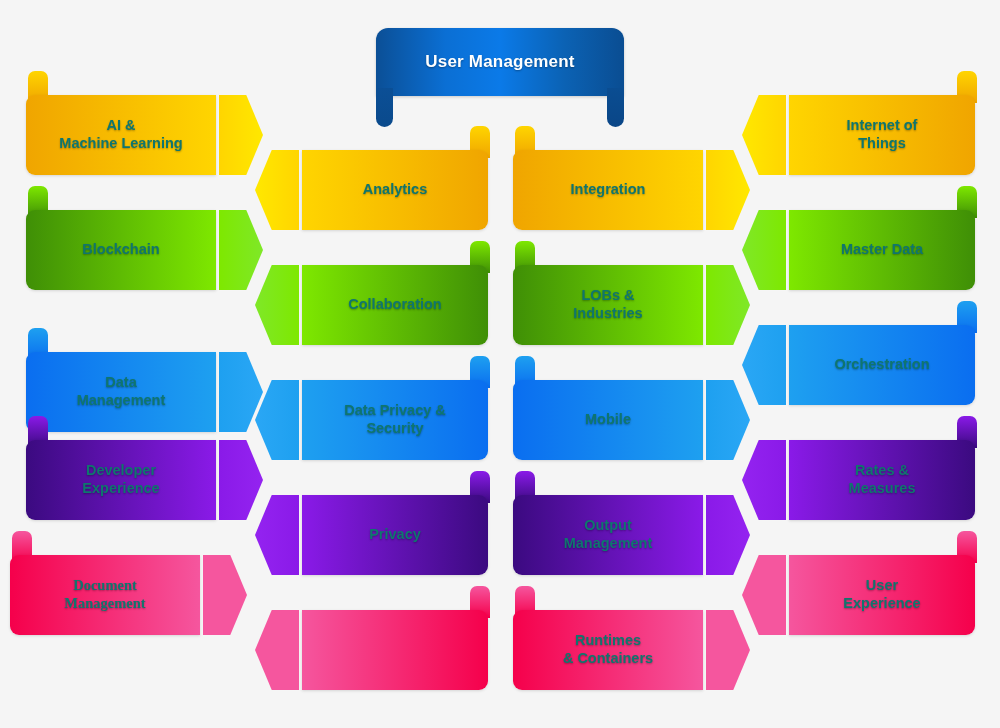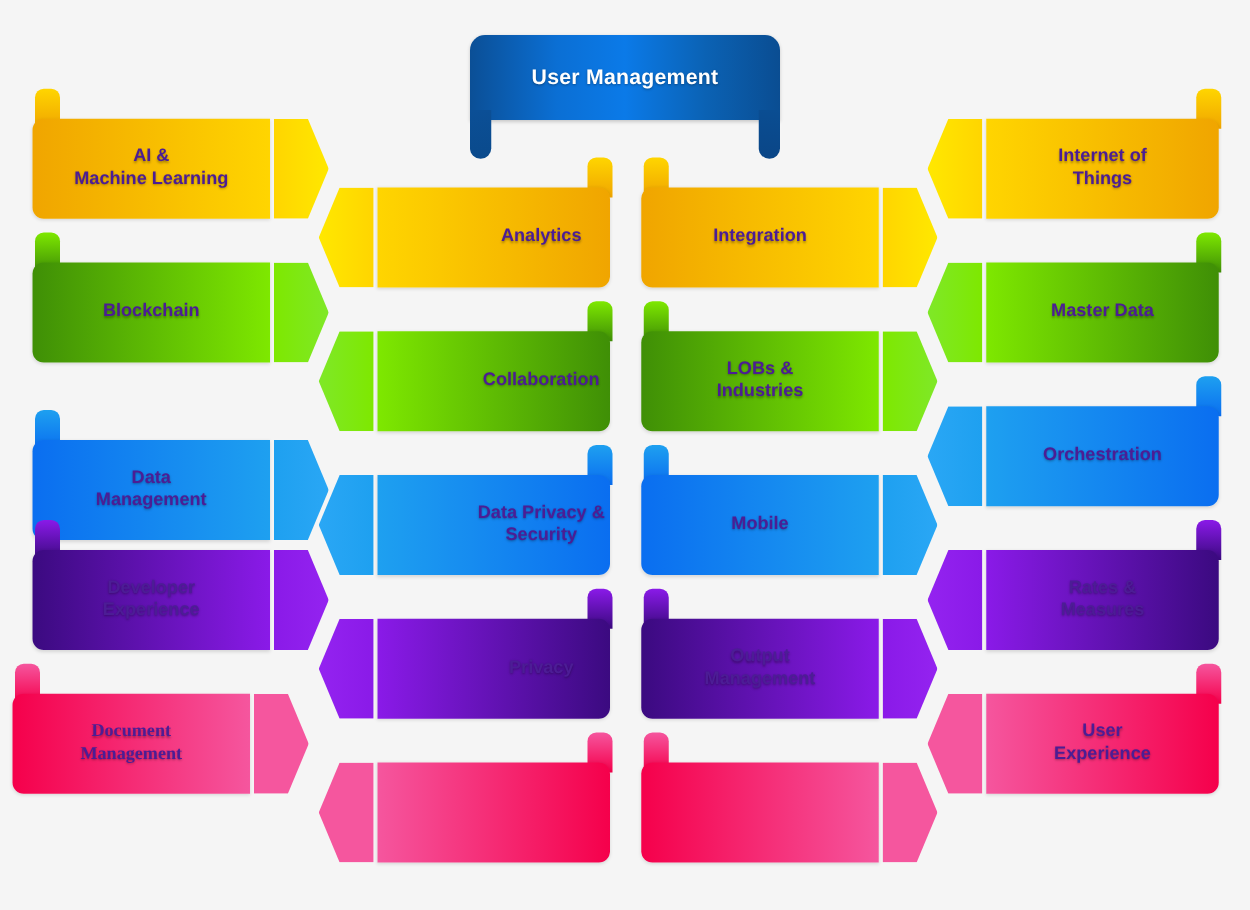--- a/index.html
+++ b/index.html
@@ -62,35 +62,35 @@
     clip-path:polygon(0 0, 62% 0, 100% 50%, 62% 100%, 0 100%);
     border-radius:0 0 0 0;
   }
   .head.l{
     clip-path:polygon(100% 0, 38% 0, 0 50%, 38% 100%, 100% 100%);
   }
   .label{
     position:absolute;top:0;height:80px;
     display:flex;align-items:center;justify-content:center;
     text-align:center;line-height:1.22;
-    color:#4c1d95;font-size:14.5px;font-weight:bold;
+    color:#0f766e;font-size:14.5px;font-weight:bold;
     text-shadow:0 1px 2px rgba(0,0,0,.33);
     pointer-events:none;
     white-space:pre-line;
   }
 
   
   .col-ol .body{left:0;width:190px;border-radius:9px 0 0 9px;}
   .col-ol .head {left:193px;}
   .col-ol .label{left:0;width:190px;}
 
   
   .col-il .head {left:0;}
   .col-il .body{left:47px;width:186px;border-radius:0 9px 9px 0;}
-  .col-il .label{left:47px;width:186px;margin-left:38px;}
+  .col-il .label{left:47px;width:186px;}
 
   
   .col-ir .body{left:0;width:190px;border-radius:9px 0 0 9px;}
   .col-ir .head {left:193px;}
   .col-ir .label{left:0;width:190px;}
 
   
   .col-or .head {left:0;}
   .col-or .body{left:47px;width:186px;border-radius:0 9px 9px 0;}
   .col-or .label{left:47px;width:186px;}
@@ -195,20 +195,22 @@
         <div class="tab left" style="background: linear-gradient(rgb(138, 26, 232), rgb(59, 10, 128));"></div>
         <div class="body" style="background: linear-gradient(90deg, rgb(59, 10, 128) 0%, rgb(138, 26, 232) 100%);"></div>
         <div class="head r" style="background: linear-gradient(90deg, rgb(138, 26, 232), rgb(148, 35, 240));"></div>
         <div class="label">Output
 Management</div>
       </div>
       <div class="row col-ir" style="left: 513px; top: 610px; width: 237px;">
         <div class="tab left" style="background: linear-gradient(rgb(245, 86, 158), rgb(245, 0, 75));"></div>
         <div class="body" style="background: linear-gradient(90deg, rgb(245, 0, 75) 0%, rgb(245, 86, 158) 100%);"></div>
         <div class="head r" style="background: linear-gradient(90deg, rgb(245, 86, 158), rgb(245, 86, 158));"></div>
+        <div class="label">Runtimes
+&amp; Containers</div>
       </div>
       <div class="row col-or" style="left: 742px; top: 95px; width: 237px;">
         <div class="tab right" style="background: linear-gradient(rgb(255, 213, 0), rgb(240, 165, 0));"></div>
         <div class="body" style="background: linear-gradient(90deg, rgb(255, 213, 0) 0%, rgb(240, 165, 0) 100%);"></div>
         <div class="head l" style="background: linear-gradient(90deg, rgb(255, 232, 0), rgb(255, 213, 0));"></div>
         <div class="label">Internet of
 Things</div>
       </div>
       <div class="row col-or" style="left: 742px; top: 210px; width: 237px;">
         <div class="tab right" style="background: linear-gradient(rgb(126, 232, 0), rgb(63, 143, 6));"></div>

